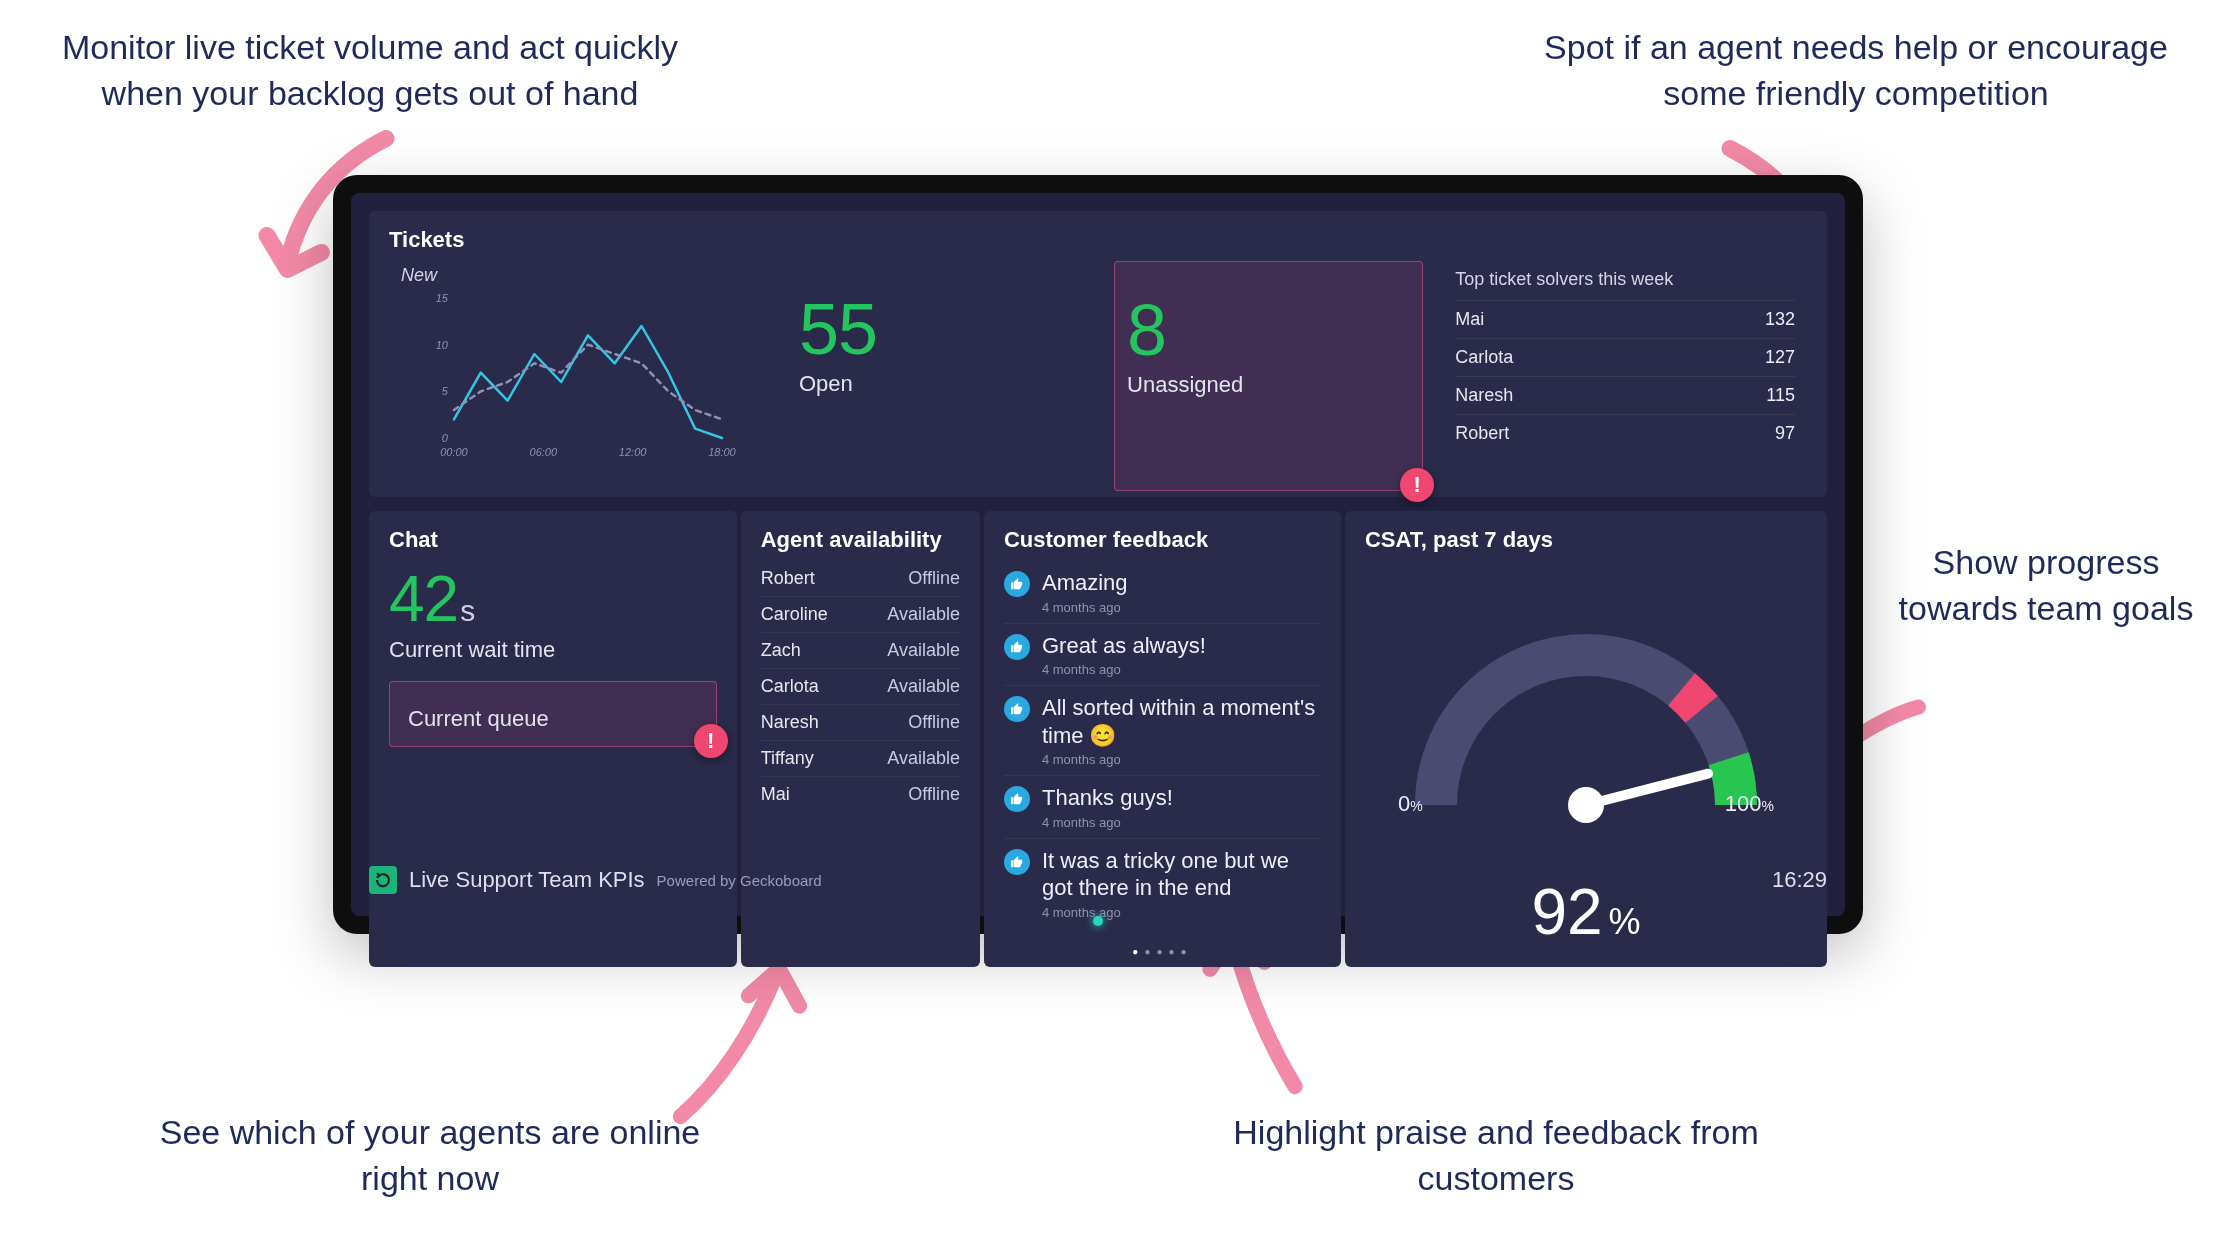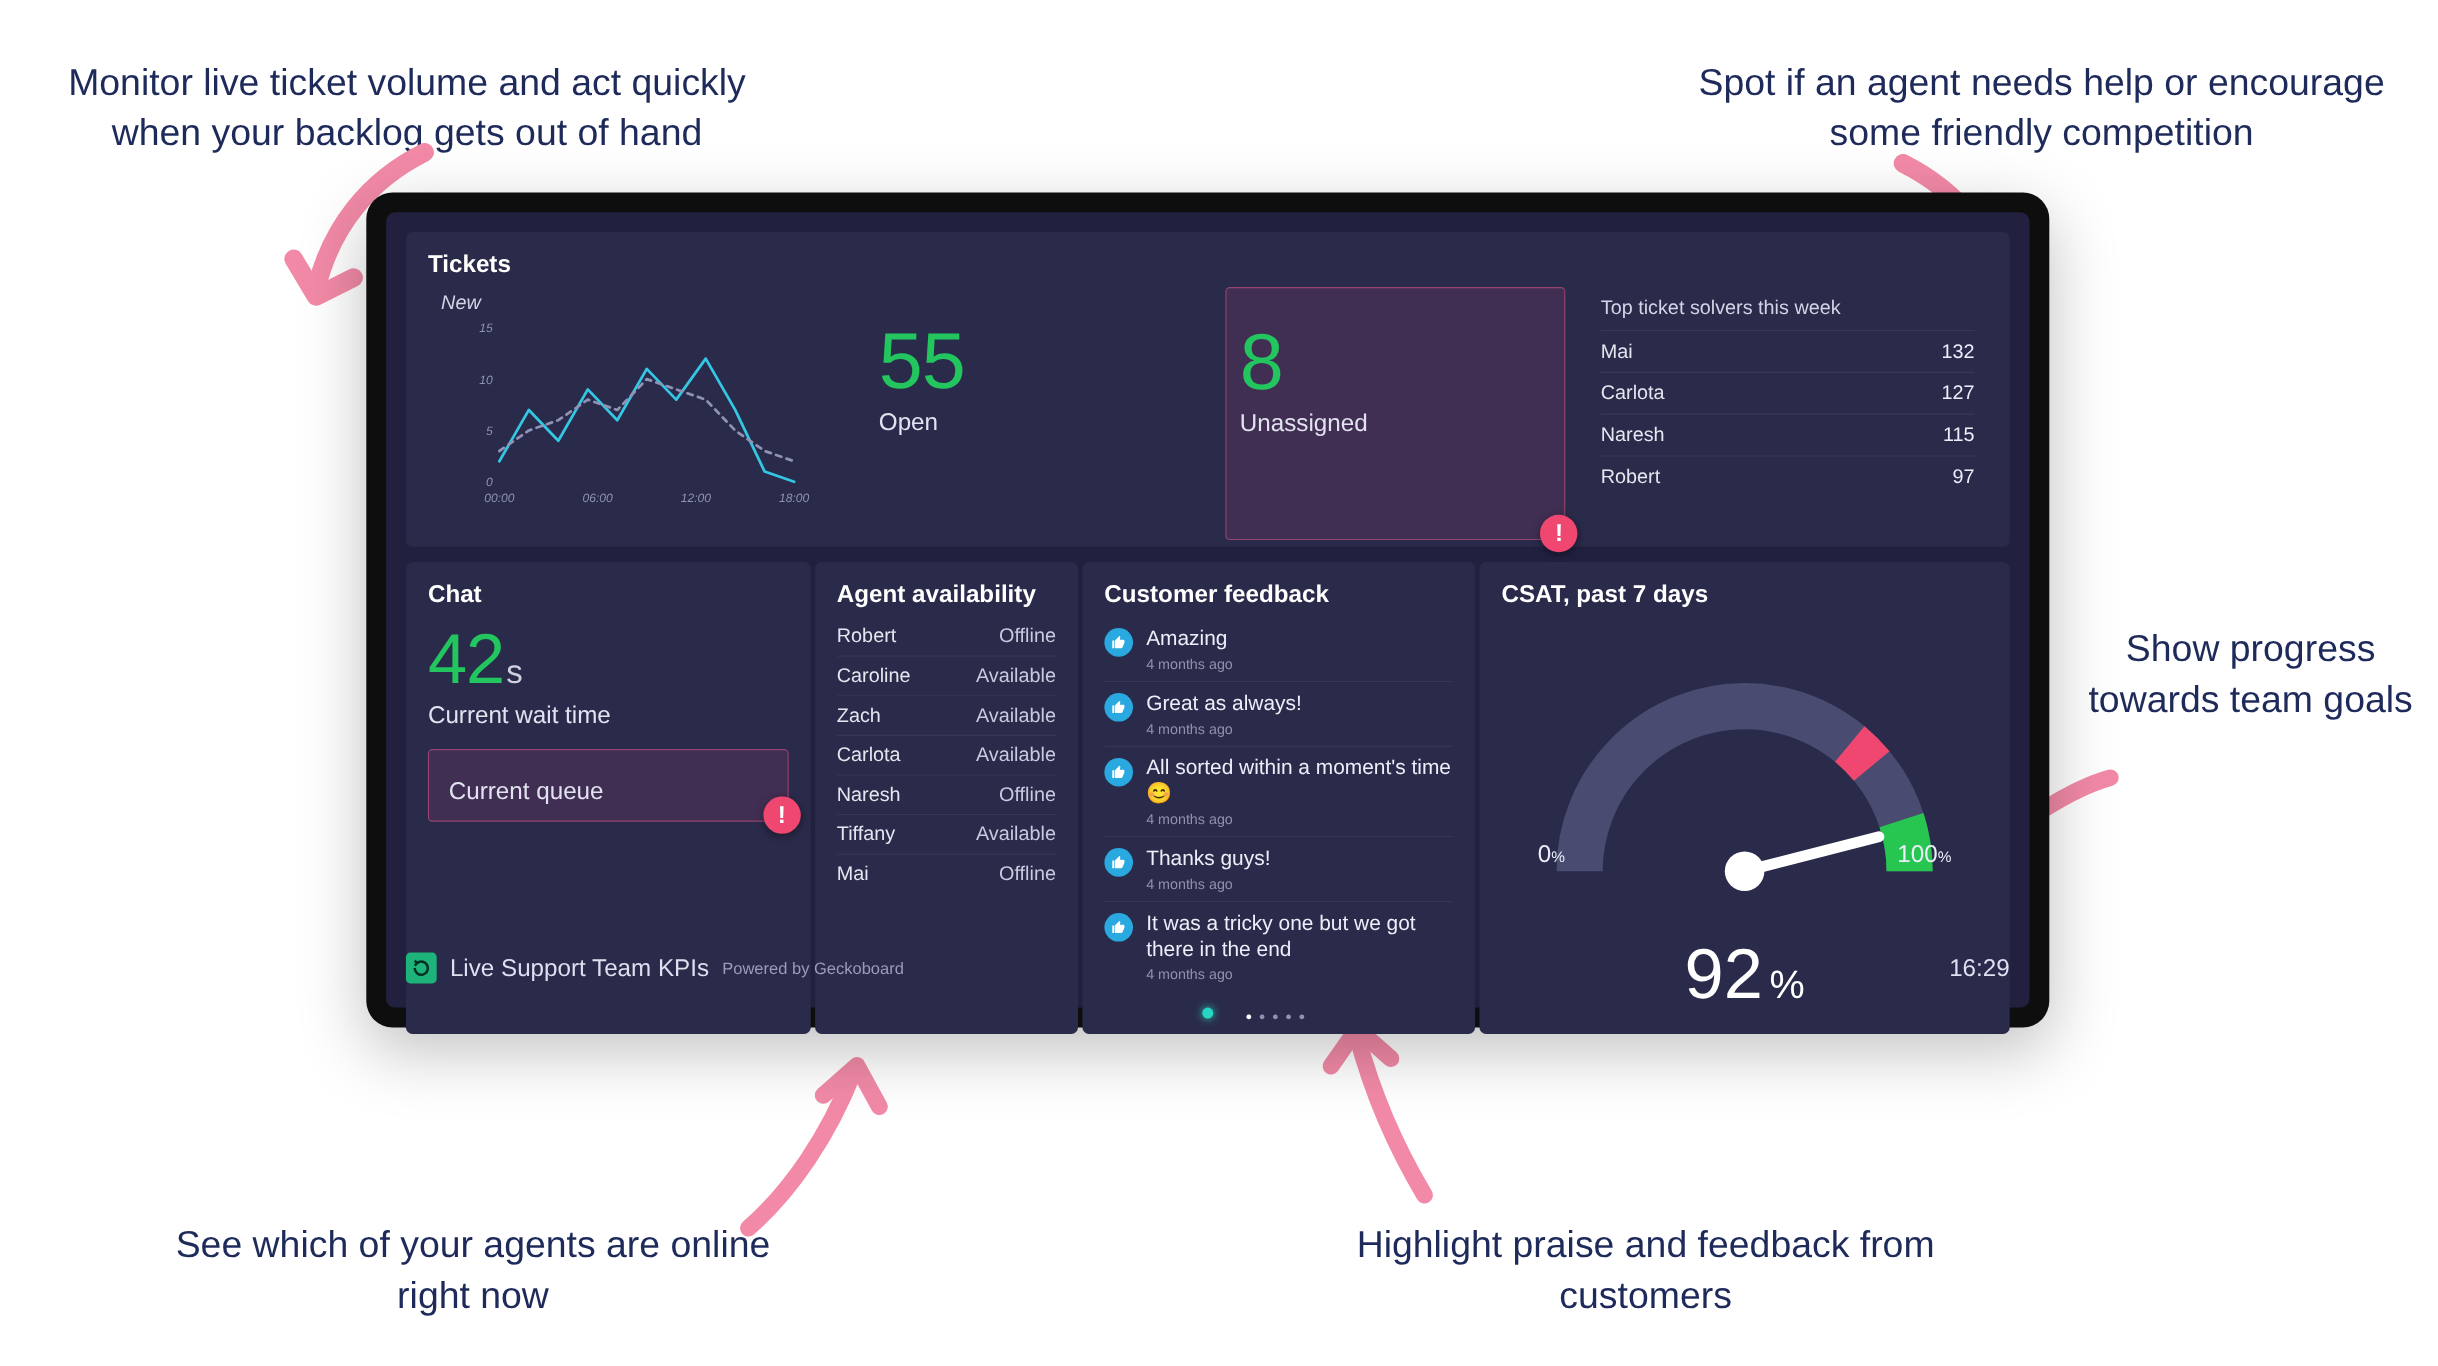--- a/index.html
+++ b/index.html
@@ -1,20 +1,20 @@
 <!DOCTYPE html>
 <html><head>
 <meta charset="utf-8">
 <style>
   * { box-sizing: border-box; margin: 0; padding: 0; }
   html,body { width: 2216px; height: 1242px; background:#fff; font-family: -apple-system, "Segoe UI", Helvetica, Arial, sans-serif; }
   .stage { position:relative; width:2216px; height:1242px; }
 
   
-  .annot { position:absolute; color:#1e2a5a; font-size:34px; line-height:1.35; text-align:center; font-family: "Comic Sans MS", "Segoe Script", cursive, sans-serif; margin-top: 28px; }
+  .annot { position:absolute; color:#1e2a5a; font-size:34px; line-height:1.35; text-align:center; font-family: "Comic Sans MS", "Segoe Script", cursive, sans-serif; }
   .annot.a1 { left:50px; top:25px; width:640px; }
   .annot.a2 { right:40px; top:25px; width:640px; }
   .annot.a3 { right:10px; top:540px; width:320px; }
   .annot.a4 { left:150px; bottom:40px; width:560px; }
   .annot.a5 { right:440px; bottom:40px; width:560px; }
 
   
   .arrow { position:absolute; pointer-events:none; }
 
   
@@ -55,21 +55,21 @@
 
   .agents .tbl, .feedback .list { padding:0 20px 16px; }
   .ag-row { display:flex; justify-content:space-between; padding:7px 0; border-top:1px solid rgba(255,255,255,.06); font-size:18px;}
   .ag-row:first-child{border-top:none;}
   .ag-row .st { color:#c8cadf;}
 
   .fb-item { display:flex; gap:12px; padding:8px 0; border-top:1px solid rgba(255,255,255,.06);}
   .fb-item:first-child{border-top:none;}
   .fb-ico { width:26px; height:26px; border-radius:50%; background:#2aa8e0; flex:0 0 26px; display:flex; align-items:center; justify-content:center; margin-top:2px;}
   .fb-ico svg { width:14px; height:14px; fill:#fff;}
-  .fb-txt .t { font-size:19px; color:#eceef9; line-height:1.25;}
+  .fb-txt .t { font-size:22px; color:#eceef9; line-height:1.25;}
   .fb-txt .m { font-size:13px; color:#8f91ad; margin-top:3px;}
   .dots { text-align:center; padding:2px 0 10px; color:#8f91ad; letter-spacing:6px; font-size:10px;}
   .dots .on{color:#fff;}
 
   .csat { align-items:center; padding-bottom:18px;}
   .csat .gaugewrap { position:relative; width:100%; flex:1; display:flex; align-items:center; justify-content:center;}
   .csat .read { font-size:64px; font-weight:300; color:#fff; text-align:center; margin-top:-4px;}
   .csat .read .pc { font-size:36px; margin-left:6px;}
   .csat .minmax { position:absolute; bottom:62px; width:78%; display:flex; justify-content:space-between; font-size:22px; color:#eceef9;}
   .csat .minmax .pc{font-size:14px;}

